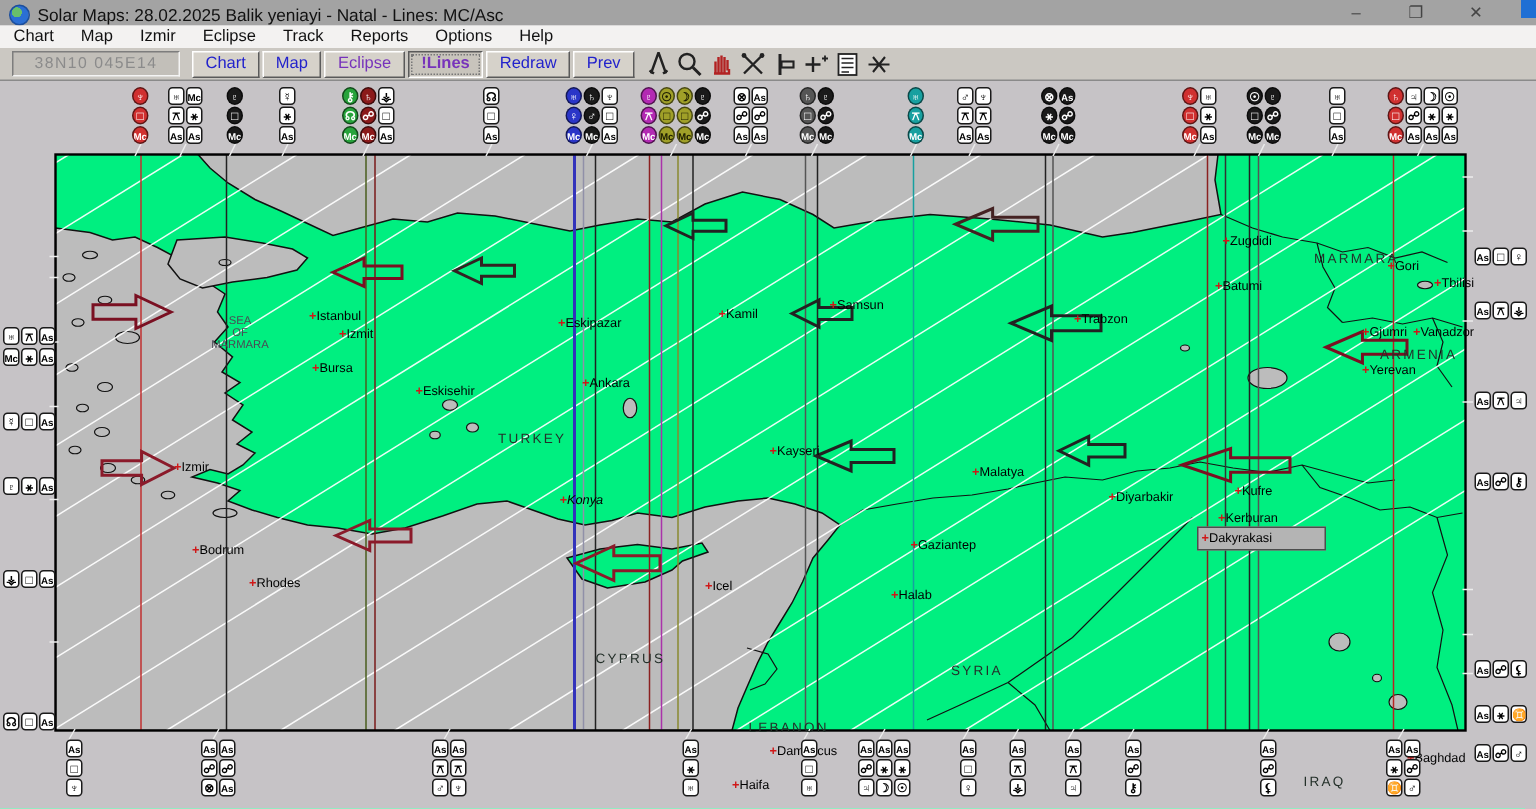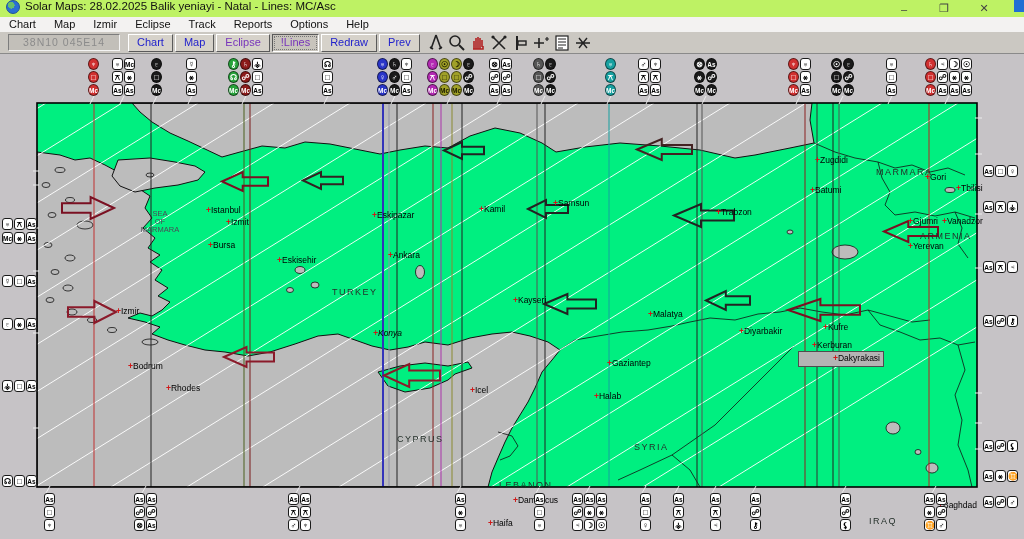--- a/index.html
+++ b/index.html
@@ -1,20 +1,20 @@
 <!DOCTYPE html>
 <html><head>
 <meta charset="utf-8">
 <style>
   html,body{margin:0;padding:0;}
   #app{position:relative;width:1024px;height:539px;background:#c6c3c6;overflow:hidden;
        font-family:"Liberation Sans",sans-serif;-webkit-font-smoothing:none;}
   
-  #titlebar{position:absolute;left:0;top:0;width:1024px;height:17px;background:#bef264;
-            display:flex;align-items:flex-start;border-bottom:1px solid #e2e2e2;}
+  #titlebar{position:absolute;left:0;top:0;width:1024px;height:17px;background:#a3a3a3;
+            display:flex;align-items:flex-end;border-bottom:1px solid #e2e2e2;}
   #app-icon{width:12px;height:12px;margin:0 5px 0 6px;border-radius:50%;
             background:radial-gradient(circle at 35% 35%, #69c06a 0 30%, #2b6fd4 31% 100%);
             border:1px solid #1d4f9c;flex:0 0 auto;}
   #title-text{font-size:11.5px;color:#111;white-space:nowrap;}
   #win-controls{position:absolute;right:20px;top:0;height:17px;display:flex;}
   .winbtn{width:40px;height:17px;display:flex;align-items:center;justify-content:center;
           font-size:11px;color:#444;cursor:default;}
   #blue-edge{position:absolute;right:0;top:0;width:10px;height:12px;background:#1f6fd4;}
   
   #menubar{position:absolute;left:0;top:17px;width:1024px;height:15px;background:#f3f2f1;
@@ -73,21 +73,21 @@
       <div class="menu-item">Options</div>
       <div class="menu-item">Help</div>
     </div>
 
   <div id="toolbar">
     <div id="coord-box">38N10  045E14</div>
     <div id="tb-buttons">
         <div class="tb-btn" style="color: rgb(34, 34, 204);">Chart</div>
         <div class="tb-btn" style="color: rgb(34, 34, 204);">Map</div>
         <div class="tb-btn" style="color: rgb(119, 51, 187);">Eclipse</div>
-        <div class="tb-btn pressed" style="color: rgb(119, 51, 187);">!Lines</div>
+        <div class="tb-btn pressed" style="color: rgb(119, 51, 187); font-weight: bold;">!Lines</div>
         <div class="tb-btn" style="color: rgb(34, 34, 204);">Redraw</div>
         <div class="tb-btn" style="color: rgb(34, 34, 204);">Prev</div>
       </div>
     <div id="tb-icons">
         <div class="tb-icon">
           <svg width="20" height="20" viewBox="0 0 20 20">
             <path d="M10 2 L5 16 M10 2 L15 16 M4 14 L7 16 M16 14 L13 16" stroke="#222" fill="none" stroke-width="1.6"></path>
           </svg>
         </div>
         <div class="tb-icon">
@@ -304,21 +304,21 @@
     <div class="city" style="left: 925px; top: 173px;"><span class="plus">+</span>Gori</div>
     <div class="city" style="left: 956px; top: 184px;"><span class="plus">+</span>Tbilisi</div>
     <div class="city" style="left: 908px; top: 217px;"><span class="plus">+</span>Gjumri</div>
     <div class="city" style="left: 942px; top: 217px;"><span class="plus">+</span>Vanadzor</div>
     <div class="city" style="left: 908px; top: 242px;"><span class="plus">+</span>Yerevan</div>
     <div class="city" style="left: 594px; top: 392px;"><span class="plus">+</span>Halab</div>
     <div class="city" style="left: 513px; top: 496px;"><span class="plus">+</span>Damascus</div>
     <div class="city" style="left: 488px; top: 519px;"><span class="plus">+</span>Haifa</div>
     <div class="city" style="left: 938px; top: 501px;"><span class="plus">+</span>Baghdad</div>
     <div class="" id="sel-city" style="left: 798px; top: 351px; width: 84px; height: 14px;"></div>
-    <div class="city" style="left: 801px; top: 354px; z-index: 5; margin-left: 32px;"><span class="plus">+</span>Dakyrakasi</div>
+    <div class="city" style="left: 801px; top: 354px; z-index: 5;"><span class="plus">+</span>Dakyrakasi</div>
     <div class="country" style="left: 332px; top: 287px;">TURKEY</div>
     <div class="country" style="left: 876px; top: 167px;">MARMARA</div>
     <div class="country" style="left: 920px; top: 231px;">ARMENIA</div>
     <div class="country" style="left: 634px; top: 442px;">SYRIA</div>
     <div class="country" style="left: 499px; top: 480px;">LEBANON</div>
     <div class="country" style="left: 869px; top: 516px;">IRAQ</div>
     <div class="country" style="left: 397px; top: 434px;">CYPRUS</div>
     <div class="sea-label" style="left: 140px; top: 210px; width: 40px;">SEA<br>OF<br>MARMARA</div>
     <div class="badge ci" style="left: 88px; top: 58px; background: rgb(208, 48, 48);">♆</div>
     <div class="badge ci" style="left: 88px; top: 71px; background: rgb(208, 48, 48);">□</div>

